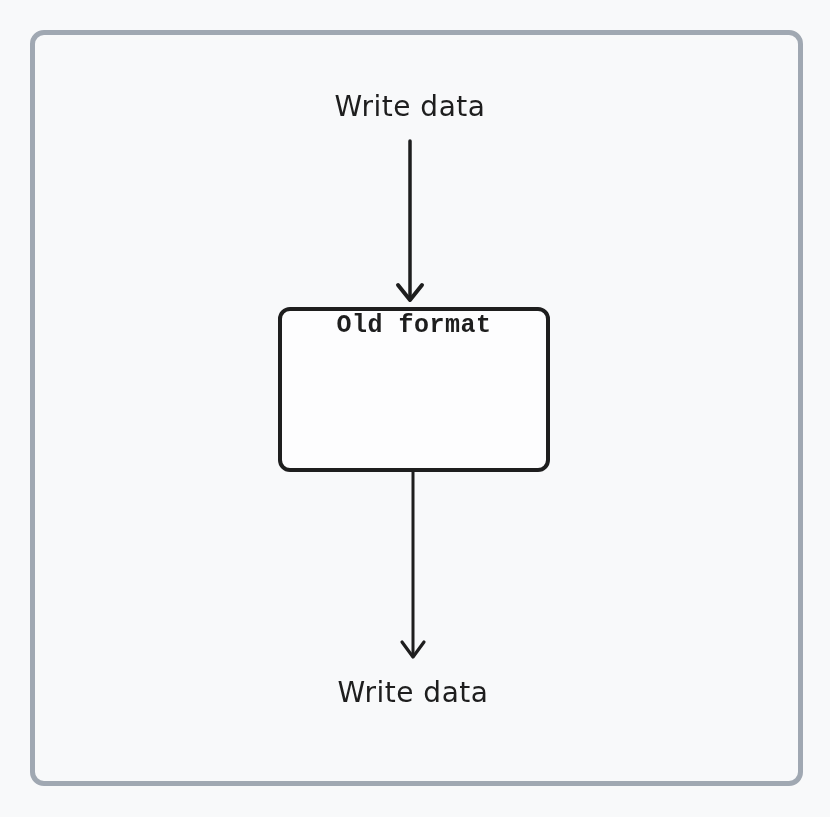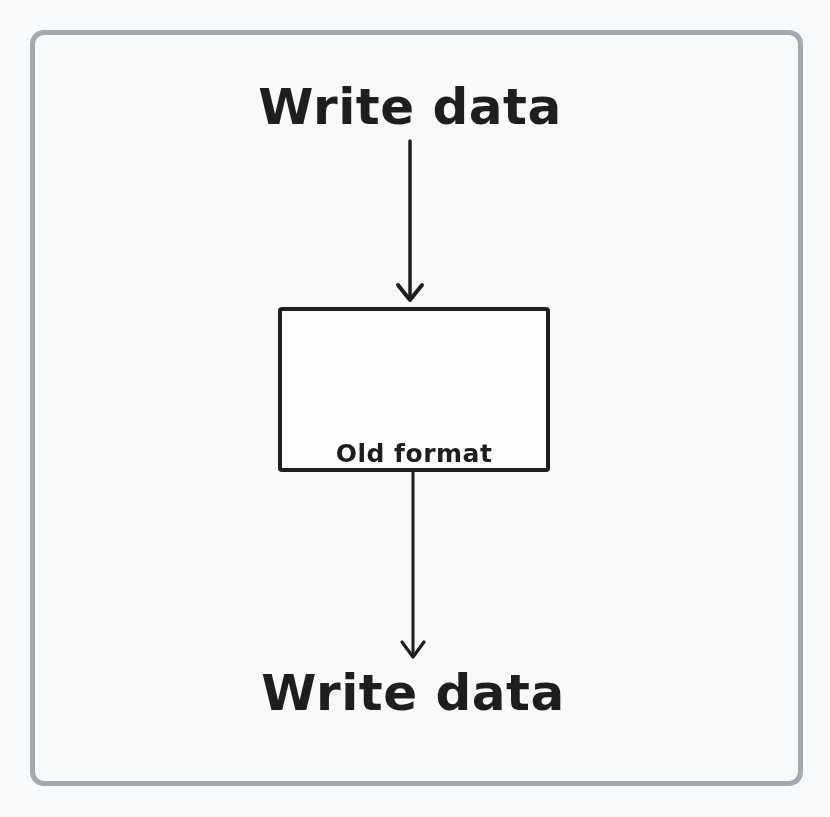--- a/index.html
+++ b/index.html
@@ -25,38 +25,39 @@
     left: 30px; top: 30px;
     width: 773px; height: 756px;
     border: 5px solid var(--frame-border);
     border-radius: 14px;
     background: transparent;
   }
   .node-label {
     position: absolute;
     text-align: center;
     color: var(--stroke);
-    font-weight: bold;
-    font-size: 50px;
+    font-weight: normal;
+    font-size: 28px;
     line-height: 46px;
     letter-spacing: 0.5px;
     white-space: nowrap;
   }
   .write-label { left: 240px; top: 84px;  width: 340px; }
   .read-label  { left: 242px; top: 670px; width: 342px; }
   .old-format-box {
     position: absolute;
     left: 278px; top: 307px;
     width: 272px; height: 165px;
     border: 4.5px solid var(--stroke);
-    border-radius: 4px;
+    border-radius: 12px;
     background: var(--box-fill);
     display: flex;
-    align-items: flex-end;
+    align-items: flex-start;
     justify-content: center;
+    font-family: Liberation Mono, monospace;
   }
   .box-label {
     color: var(--stroke);
     font-weight: bold;
     font-size: 25px;
     letter-spacing: 0.5px;
     white-space: nowrap;
   }
   .arrow { position: absolute; }
   .arrow-1 { left: 392px; top: 139px; }

